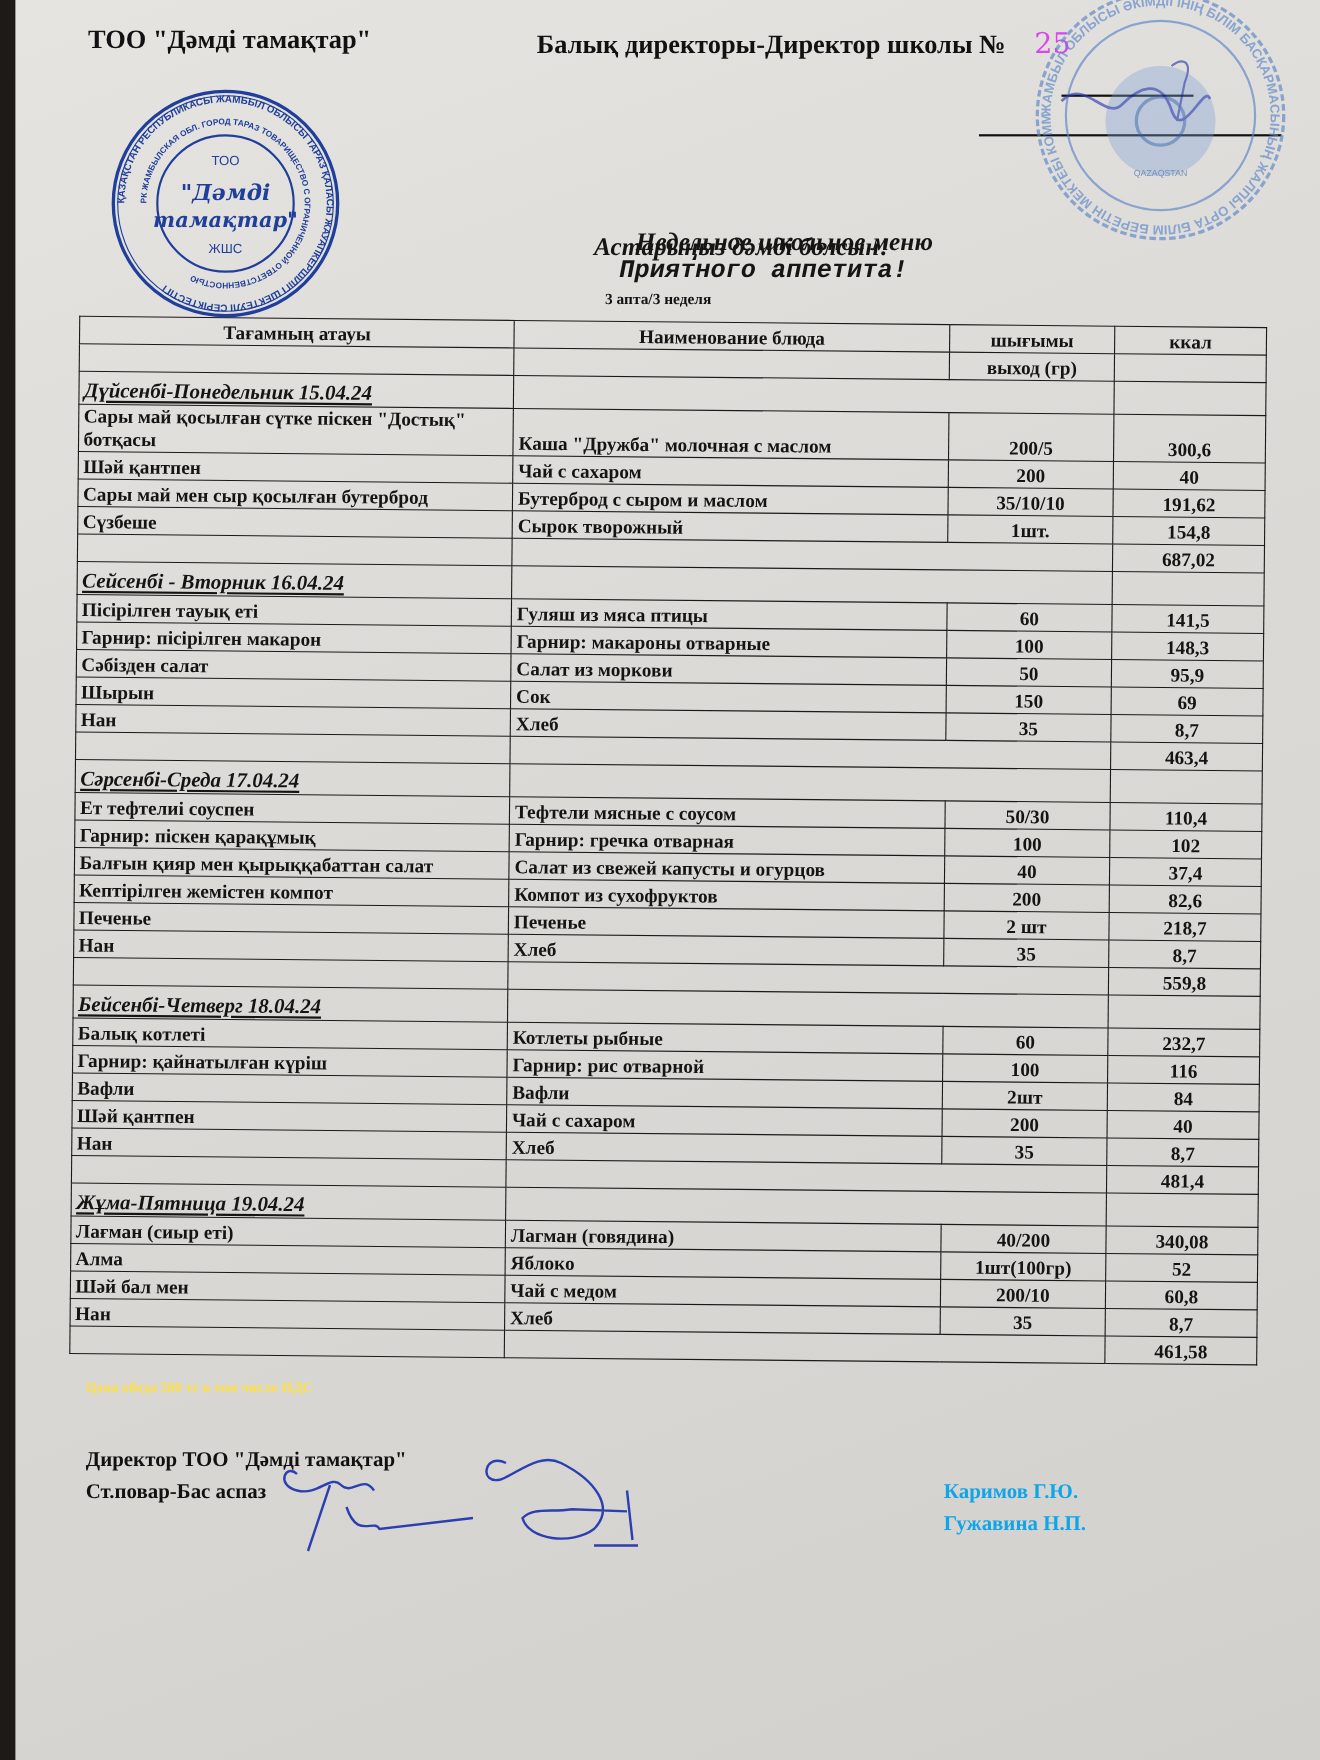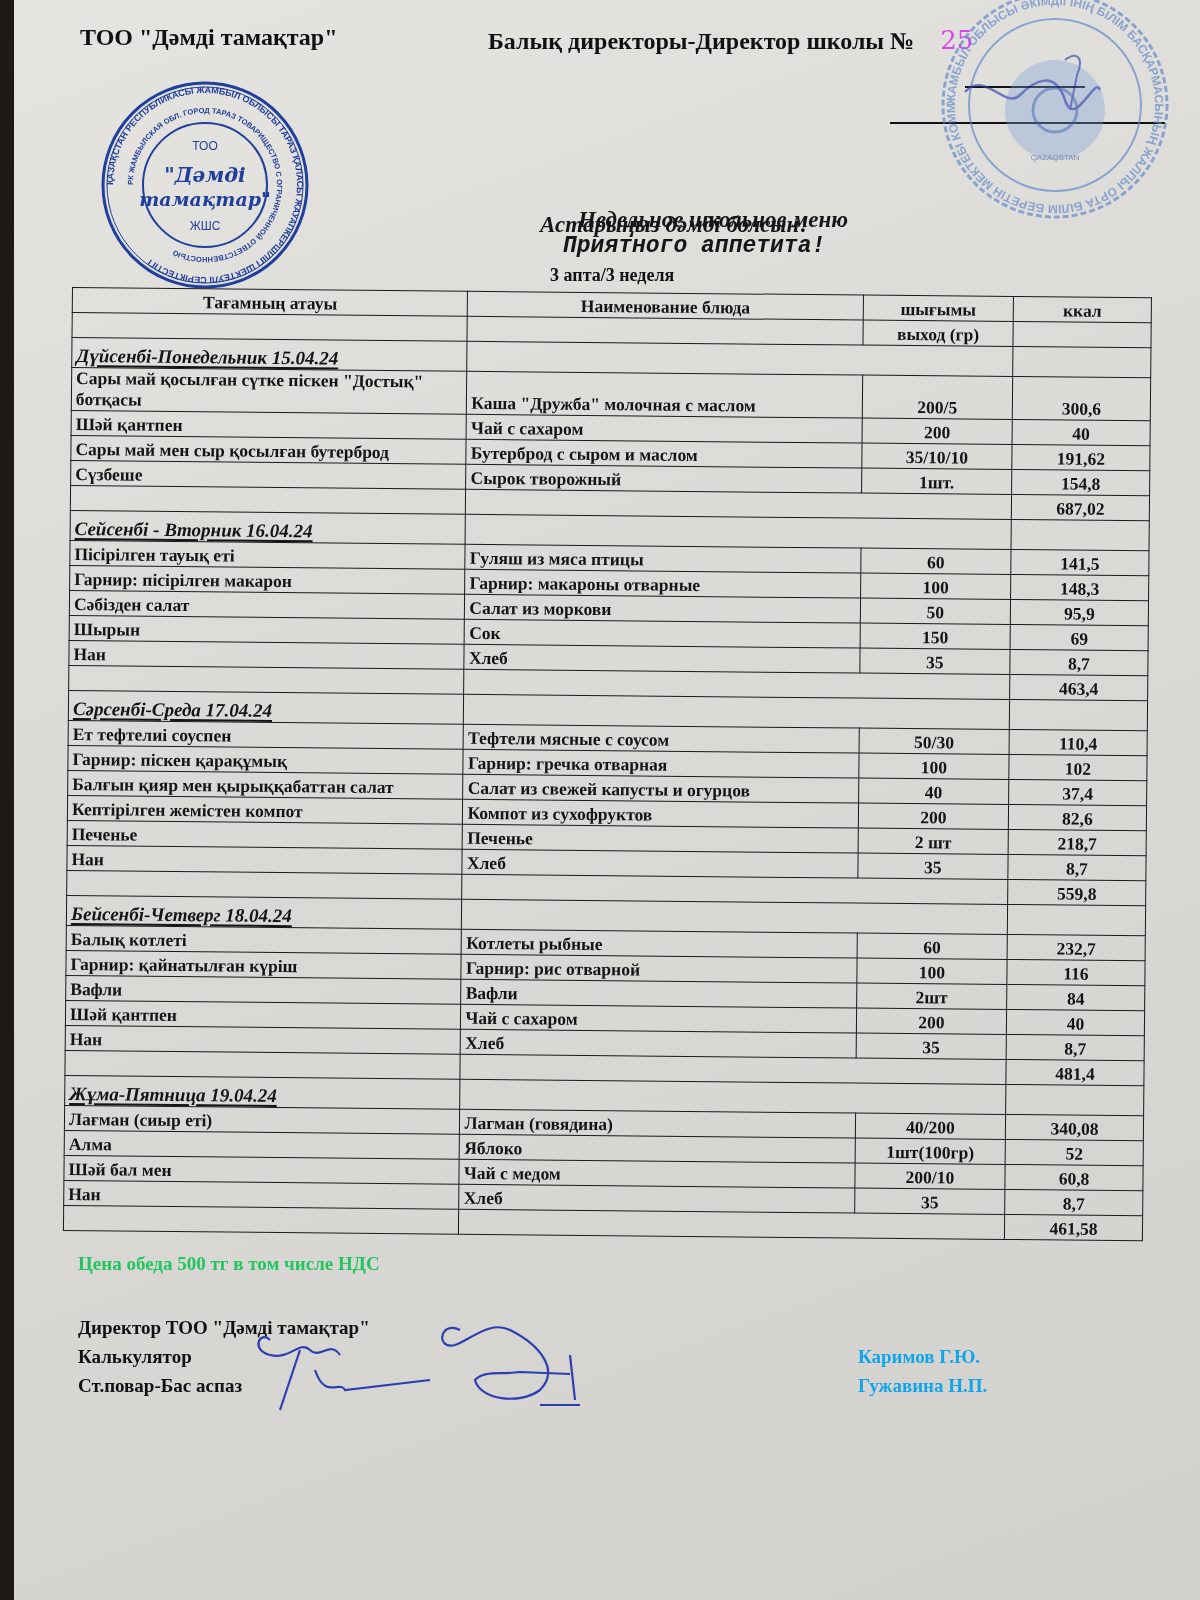--- a/index.html
+++ b/index.html
@@ -20,40 +20,40 @@
     }
     .sig-line1 { position: absolute; left: 965px; top: 86px; width: 120px; border-top: 2px solid #111; }
     .sig-line2 { position: absolute; left: 890px; top: 122px; width: 275px; border-top: 2px solid #111; }
     .stamp-left {
       position: absolute; left: 95px; top: 80px; width: 220px; height: 210px;
     }
     .stamp-right {
       position: absolute; left: 925px; top: 0px; width: 260px; height: 220px; opacity: .65;
     }
     .t-italic { position: absolute; font-style: italic; font-weight: bold; font-size: 23px; color: #151515; white-space: nowrap; }
-    .week { position: absolute; left: 550px; top: 265px; font-size: 18px; font-weight: bold; color: #111; }
+    .week { position: absolute; left: 550px; top: 265px; font-size: 14px; font-weight: bold; color: #111; }
     table.menu {
       position: absolute; left: 72px; top: 287px; width: 1080px;
       border-collapse: collapse; font-size: 17.5px; font-weight: bold; color: #141414;
       transform: rotate(0.55deg); transform-origin: left top;
     }
     table.menu td {
       border: 1.6px solid #1a1a1a; padding: 0 4px; height: 24px; vertical-align: bottom;
       font-family: "Liberation Serif", serif;
     }
     .c1 { width: 390px; }
     .c2 { width: 390px; }
     .c3 { width: 142px; text-align: center; }
     .c4 { width: 130px; text-align: center; }
     .day {
       font-style: italic; font-size: 19px; text-decoration: underline; text-decoration-thickness: 2px; text-underline-offset: 3px;
     }
     .hd td { vertical-align: middle; text-align: center; }
     .price {
-      position: absolute; left: 78px; top: 1253px; font-size: 19px; font-weight: bold; color: #22c55e;
+      position: absolute; left: 78px; top: 1253px; font-size: 13px; font-weight: bold; color: #fde047;
     }
     .sign-block { position: absolute; left: 78px; top: 1313px; font-size: 19px; font-weight: bold; color: #111; line-height: 29px; }
     .names { position: absolute; left: 858px; top: 1342px; font-size: 19px; font-weight: bold; color: #0ea5e9; line-height: 29px; }
     .scribble { position: absolute; }
   </style>
 </head>
 <body>
 
 <div class="paper"></div>
 
@@ -318,21 +318,20 @@
         <td class="c2" colspan="2"></td>
         <td class="c4">461,58</td>
       </tr>
     </tbody>
 </table>
 
 <div class="price">Цена обеда 500 тг в том числе НДС</div>
 
 <div class="sign-block">
   <div>Директор ТОО "Дәмді тамақтар"</div>
-  <div>Калькулятор</div>
   <div>Ст.повар-Бас аспаз</div>
 </div>
 <div class="names">
   <div>Каримов Г.Ю.</div>
   <div>Гужавина Н.П.</div>
 </div>
 
 <svg class="scribble" style="left:240px;top:1310px;" width="420" height="110">
   <g fill="none" stroke="#2b3fb0" stroke-width="2.2">
     <path d="M 30 30 C 20 20, 10 40, 30 45 C 50 50, 60 30, 70 40 C 80 50, 90 30, 100 45"></path>

